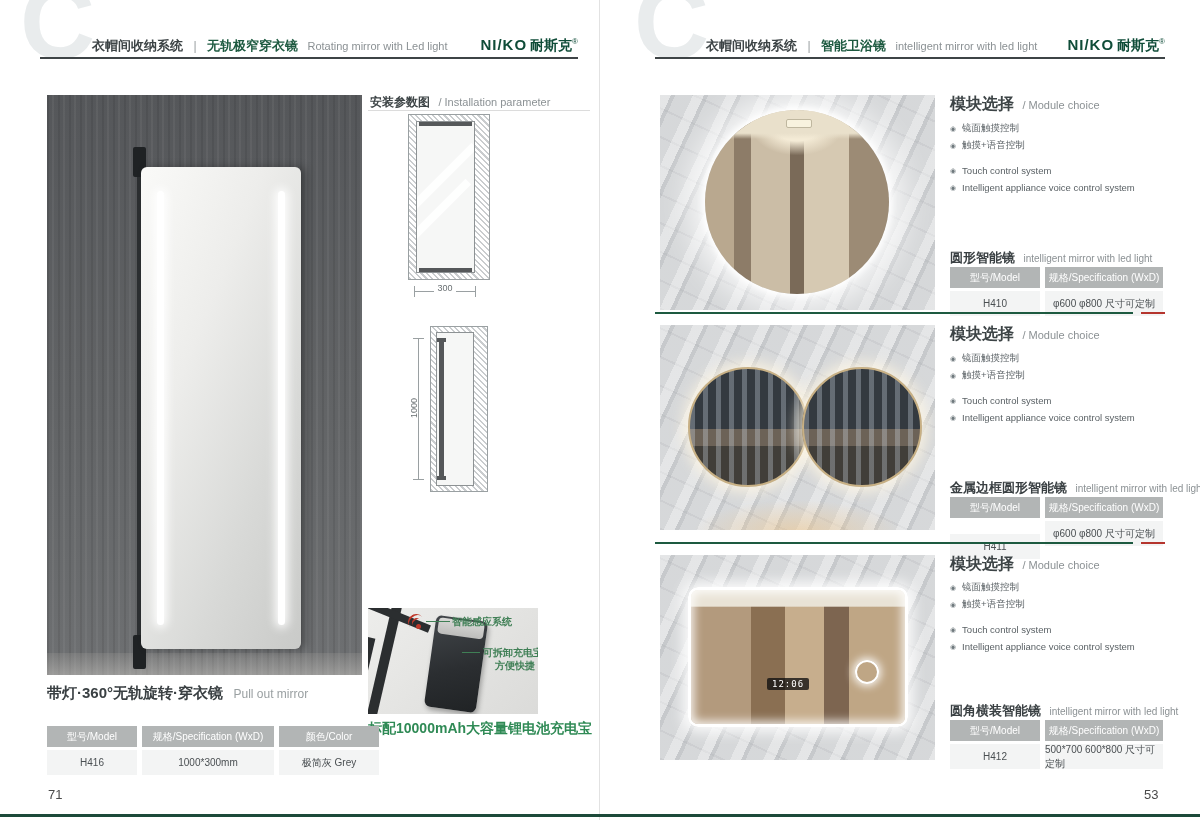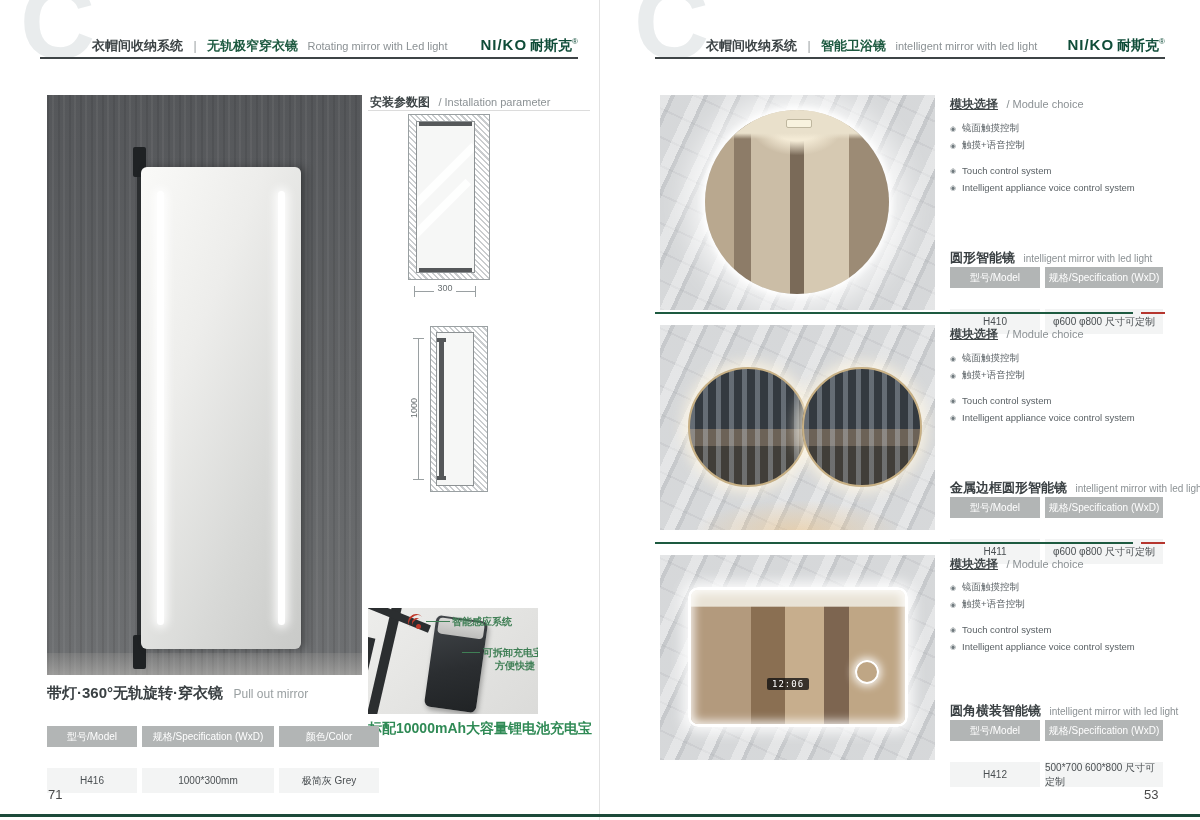--- a/index.html
+++ b/index.html
@@ -47,21 +47,21 @@
     box-shadow:5px 0 8px rgba(0,0,0,.28); }
   .led-strip { position:absolute; top:24px; bottom:24px; width:7px; border-radius:4px;
     background:#ffffff; box-shadow:0 0 10px 3px rgba(255,255,255,.95); }
   .led-strip.l { left:16px; } .led-strip.r { right:16px; }
 
   
   .product-title { position:absolute; white-space:nowrap; }
   .product-title .cn { font-size:15px; font-weight:bold; color:#3a4043; }
   .product-title .en { font-size:12px; color:#9aa0a2; margin-left:6px; }
 
-  .spec-table { position:absolute; display:flex; flex-direction:column; gap:21px; }
+  .spec-table { position:absolute; display:flex; flex-direction:column; gap:3px; }
   .spec-table .tr { display:flex; gap:5px; }
   .spec-table .th { background:#b2b5b5; color:#ffffff; font-size:10px; height:21px;
     display:flex; align-items:center; justify-content:center; }
   .spec-table .td { background:#f3f4f4; color:#4a4f52; font-size:10px; height:25px;
     display:flex; align-items:center; justify-content:center; }
 
   
   .inst-head { position:absolute; left:370px; top:92px; white-space:nowrap; }
   .inst-head .cn { font-size:12px; font-weight:bold; color:#3d4446; }
   .inst-head .en { font-size:11px; color:#8b9194; margin-left:4px; }
@@ -134,21 +134,21 @@
       linear-gradient(180deg,#e9e3d6 0 12%, rgba(233,227,214,0) 13%),
       linear-gradient(90deg,#b39a7d 0 28%, #8a6f52 28% 44%, #c7ae8d 44% 62%, #7d6550 62% 74%, #bfa685 74% 100%); }
   .mirror-clock { position:absolute; left:76px; bottom:34px; padding:1px 5px;
     background:rgba(15,15,15,.78); color:#ffffff; font-size:9px; letter-spacing:1px;
     font-family:"DejaVu Sans Mono","Liberation Mono",monospace; border-radius:2px; }
   .touch-btn { position:absolute; right:26px; bottom:40px; width:24px; height:24px;
     border:2px solid #ffffff; border-radius:50%; box-shadow:0 0 8px 2px rgba(255,255,255,.9); }
 
   
   .module-head { position:absolute; left:950px; white-space:nowrap; }
-  .module-head .cn { font-size:12px; font-weight:bold; color:#3d4446;text-decoration:underline; }
+  .module-head .cn { font-size:16px; font-weight:bold; color:#3d4446; }
   .module-head .en { font-size:11px; color:#8b9194; margin-left:4px;margin-top:36px; }
   .bullet-row { position:absolute; left:950px; white-space:nowrap; display:flex; align-items:center; }
   .bullet-row .ic { font-size:7px; color:#707a7e; margin-right:6px; line-height:1; }
   .bullet-row .tx { font-size:9.5px; color:#5a6165; }
   .prod-head { position:absolute; left:950px; white-space:nowrap; }
   .prod-head .cn { font-size:13px; font-weight:bold; color:#3a4043; }
   .prod-head .en { font-size:10px; color:#8b9194; margin-left:4px; }
   .sec-divider { position:absolute; left:655px; width:510px; height:2px; display:flex; }
   .sec-divider .g { width:478px; height:2px; background:#1d5a40; }
   .sec-divider .gap { width:8px; }
@@ -343,21 +343,21 @@
   <div class="prod-head" style="top:478px;">
     <span class="cn">金属边框圆形智能镜</span>
     <span class="en">intelligent mirror with led light</span>
   </div>
   <div class="spec-table" style="left:950px; top:497px;">
     <div class="tr">
       <div class="th" style="width:90px;">型号/Model</div>
       <div class="th" style="width:118px;">规格/Specification (WxD)</div>
     </div>
     <div class="tr">
-      <div class="td" style="width:90px;">H411</div>
+      <div class="td" style="width:90px;margin-top:13px;">H411</div>
       <div class="td" style="width:118px;">φ600  φ800  尺寸可定制</div>
     </div>
   </div>
   <div class="sec-divider" style="top:542px;">
       <div class="g"></div>
       <div class="gap"></div>
       <div class="r"></div>
     </div>
 
   <div class="photo marble" style="top:555px; height:205px;">

